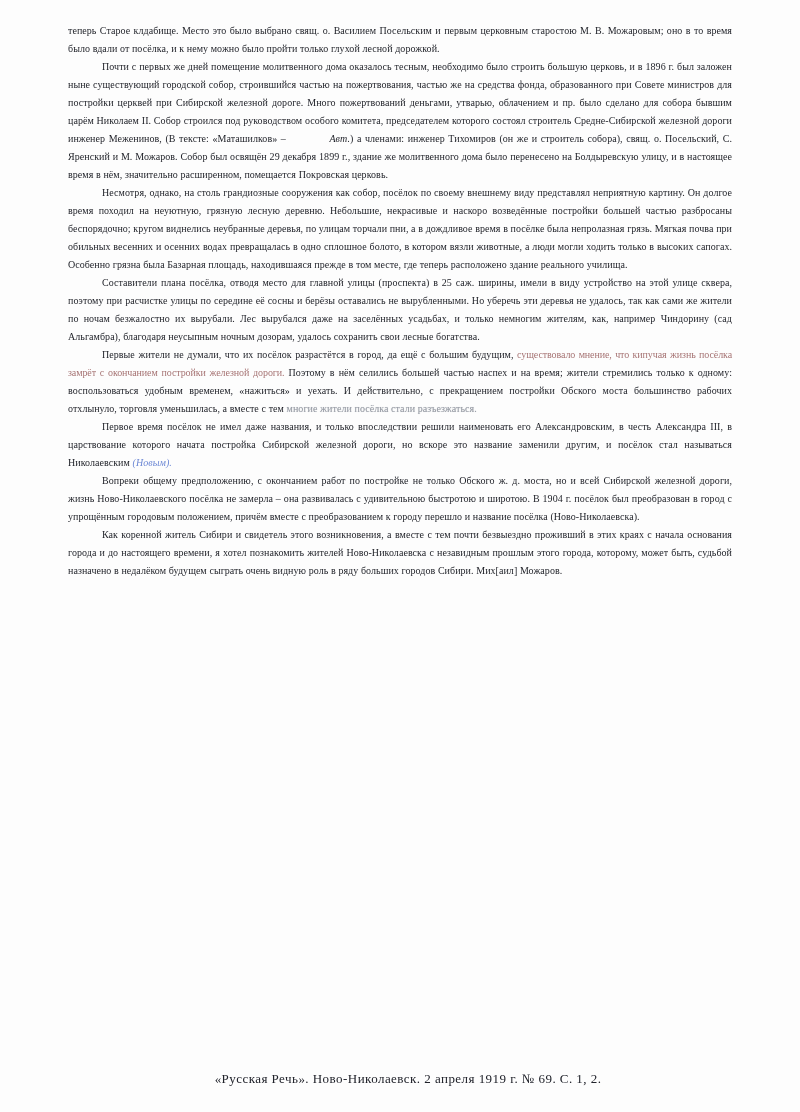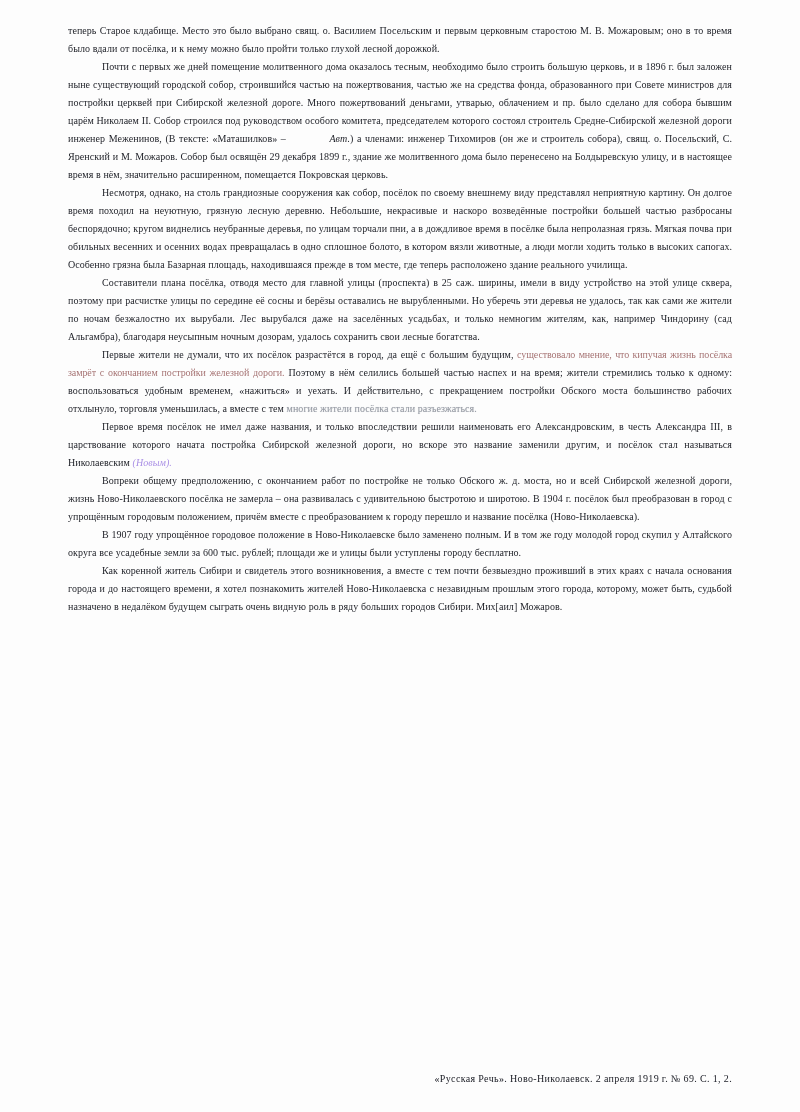--- a/index.html
+++ b/index.html
@@ -49,39 +49,39 @@
     filter: blur(0.32px) contrast(0.82);
     text-shadow: 0 0 0.7px rgba(120,128,142,0.55);
   }
   .faded-strong {
     color: #7f1d1d;
     opacity: 0.72;
     filter: blur(0.45px) contrast(0.75);
     letter-spacing: -0.01em;
   }
   .faded-it {
-    color: #8b5cf6;
+    color: #1d4ed8;
     opacity: 0.72;
     font-style: italic;
     filter: blur(0.4px) contrast(0.78);
   }
   .it {
     font-style: italic;
     margin-left: 40px;
   }
   .footer {
     position: absolute;
-    left: 68px;
+    left: 76px;
     top: 1070px;
     width: 664px;
-    font-size: 10px;
+    font-size: 13px;
     line-height: 17px;
     letter-spacing: 0.035em;
     color: #20222a;
-    text-align: right;
+    text-align: center;
   }
 </style>
 </head>
 <body>
 
 <div id="page">
 
   <div class="body-text">
 
     <p class="para cont">теперь Старое клдабище. Место это было выбрано свящ. о. Василием Посельским и первым церковным старостою М. В. Можаровым; оно в то время было вдали от посёлка, и к нему можно было пройти только глухой лесной дорожкой.</p>
@@ -91,21 +91,20 @@
     <p class="para">Несмотря, однако, на столь грандиозные сооружения как собор, посёлок по своему внешнему виду представлял неприятную картину. Он долгое время походил на неуютную, грязную лесную деревню. Небольшие, некрасивые и наскоро возведённые постройки большей частью разбросаны беспорядочно; кругом виднелись неубранные деревья, по улицам торчали пни, а в дождливое время в посёлке была непролазная грязь. Мягкая почва при обильных весенних и осенних водах превращалась в одно сплошное болото, в котором вязли животные, а люди могли ходить только в высоких сапогах. Особенно грязна была Базарная площадь, находившаяся прежде в том месте, где теперь расположено здание реального училища.</p>
 
     <p class="para">Составители плана посёлка, отводя место для главной улицы (проспекта) в 25 саж. ширины, имели в виду устройство на этой улице сквера, поэтому при расчистке улицы по середине её сосны и берёзы оставались не вырубленными. Но уберечь эти деревья не удалось, так как сами же жители по ночам безжалостно их вырубали. Лес вырубался даже на заселённых усадьбах, и только немногим жителям, как, например Чиндорину (сад Альгамбра), благодаря неусыпным ночным дозорам, удалось сохранить свои лесные богатства.</p>
 
     <p class="para"><span>Первые жители не думали, что их посёлок разрастётся в город, да ещё с большим будущим,</span> <span class="faded-strong">существовало мнение, что кипучая жизнь посёлка замрёт с окончанием постройки железной дороги.</span> <span>Поэтому в нём селились большей частью наспех и на время; жители стремились только к одному: воспользоваться удобным временем, «нажиться» и уехать. И действительно, с прекращением постройки Обского моста большинство рабочих отхлынуло, торговля уменьшилась, а вместе с тем</span> <span class="faded">многие жители посёлка стали разъезжаться.</span></p>
 
     <p class="para"><span>Первое время посёлок не имел даже названия, и только впоследствии решили наименовать его Александровским, в честь Александра III, в царствование которого начата постройка Сибирской железной дороги, но вскоре это название заменили другим, и посёлок стал называться Николаевским</span> <span class="faded-it">(Новым).</span></p>
 
     <p class="para">Вопреки общему предположению, с окончанием работ по постройке не только Обского ж. д. моста, но и всей Сибирской железной дороги, жизнь Ново-Николаевского посёлка не замерла – она развивалась с удивительною быстротою и широтою. В 1904 г. посёлок был преобразован в город с упрощённым городовым положением, причём вместе с преобразованием к городу перешло и название посёлка (Ново-Николаевска).</p>
 
-    <p class="para">В 1907 году упрощённое городовое положение в Ново-Николаевске было заменено полным. И в том же году молодой город скупил у Алтайского округа все усадебные земли за 600 тыс. рублей; площади же и улицы были уступлены городу бесплатно.</p>
 
 
     <p class="para">Как коренной житель Сибири и свидетель этого возникновения, а вместе с тем почти безвыездно проживший в этих краях с начала основания города и до настоящего времени, я хотел познакомить жителей Ново-Николаевска с незавидным прошлым этого города, которому, может быть, судьбой назначено в недалёком будущем сыграть очень видную роль в ряду больших городов Сибири. Мих[аил] Можаров.</p>
 
   </div>
 
   <div class="footer">«Русская Речь». Ново-Николаевск. 2 апреля 1919 г. № 69. С. 1, 2.</div>
 
 </div>
 

